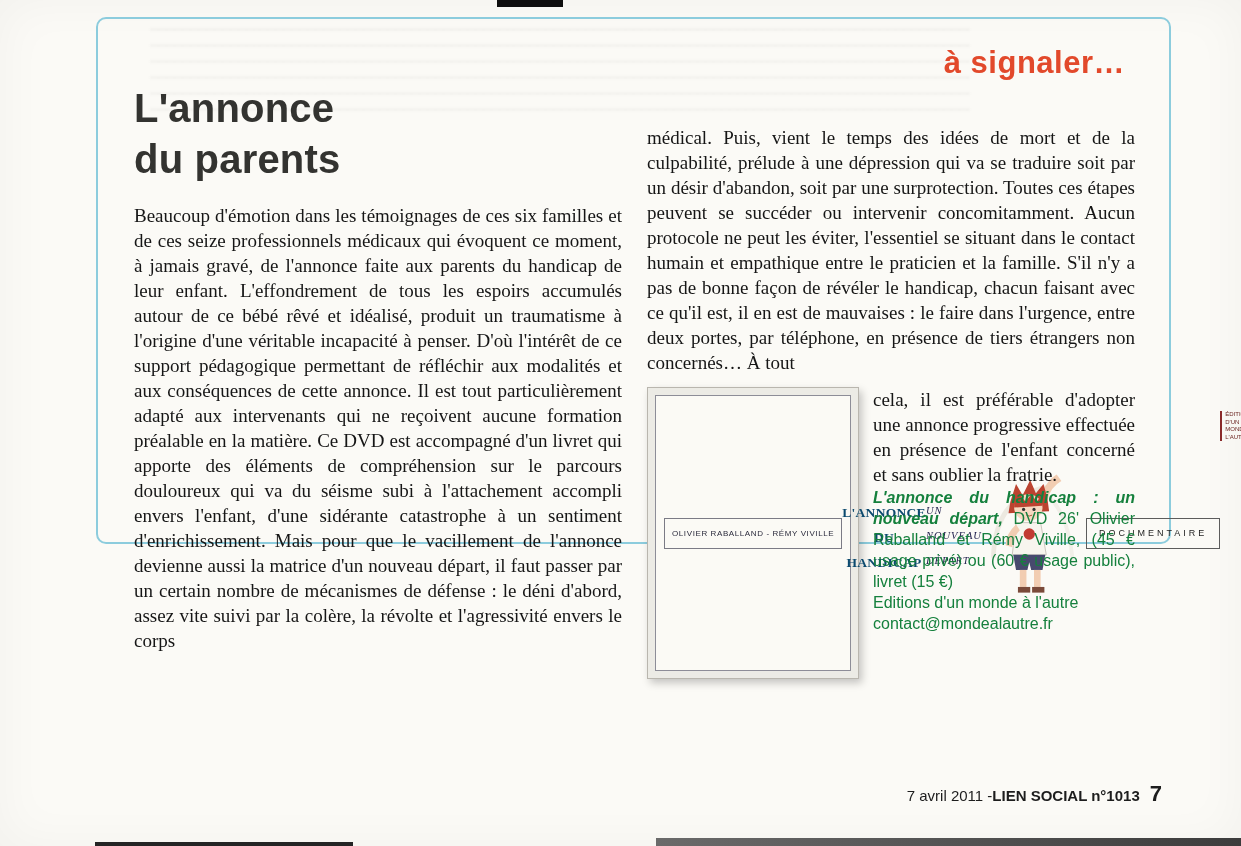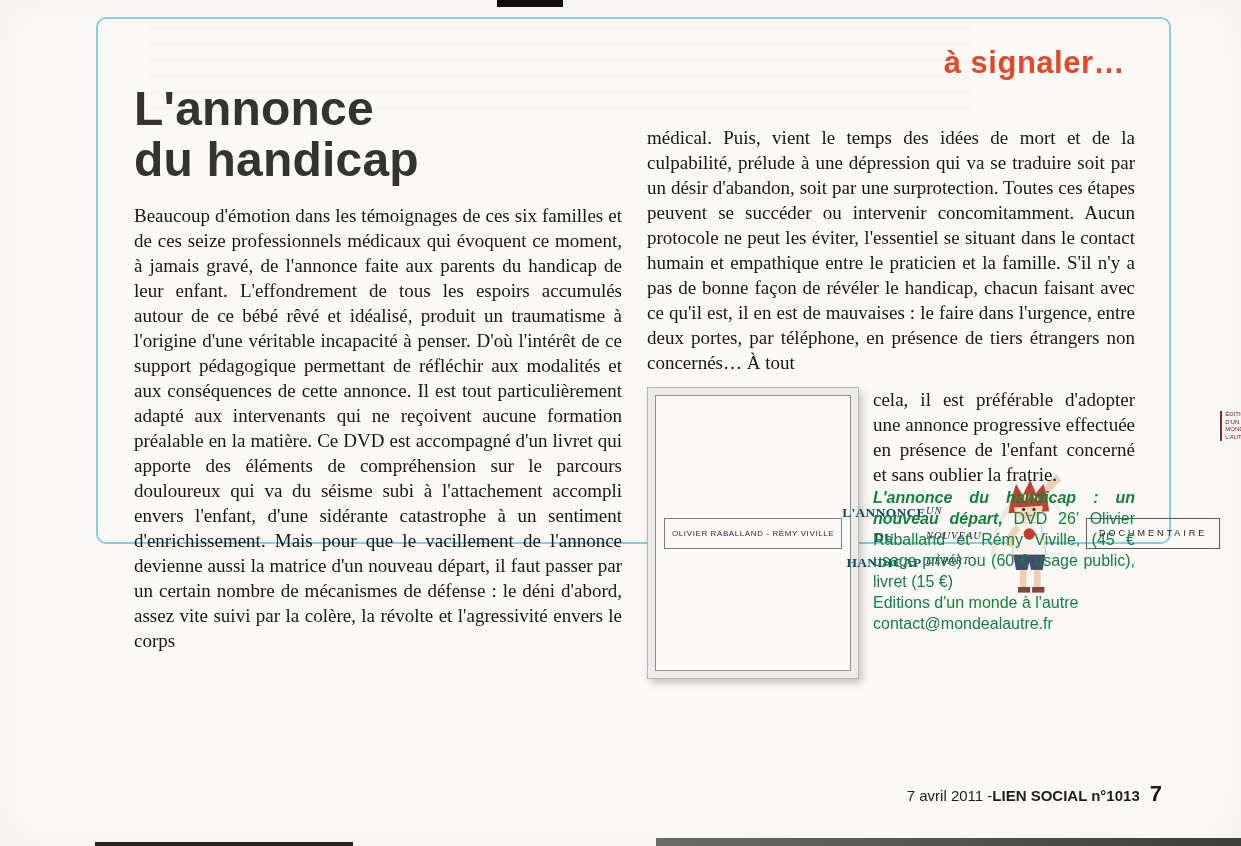--- a/index.html
+++ b/index.html
@@ -32,21 +32,21 @@
   .section-label {
     position:absolute; top:26px; right:44px;
     font-family:"Liberation Sans", sans-serif;
     font-weight:bold; font-size:31px; letter-spacing:0.5px;
     color:#e2492b;
   }
 
   .article-title {
     position:absolute; left:36px; top:64px;
     font-family:"Liberation Sans", sans-serif;
-    font-weight:bold; font-size:48px; line-height:51px;
+    font-weight:bold; font-size:40px; line-height:51px;
     color:#333330; letter-spacing:0.2px;
   }
 
   .col { position:absolute; width:488px; font-size:19px; line-height:25px;
          text-align:justify; color:#161616; }
   .col-left  { left:36px;  top:184px; }
   .col-right { left:549px; top:106px; }
 
   .media-row { display:flex; gap:14px; margin-top:12px; }
 
@@ -107,21 +107,21 @@
 
 <div class="scan">
 
   <div class="ghost"></div>
   <div class="artifact-top"></div>
 
   <div class="frame">
 
     <div class="section-label">à signaler…</div>
 
-    <h1 class="article-title"><span>L'annonce</span><br><span>du handicap</span></h1>
+    <h1 class="article-title"><span>L'annonce</span><br><span>du parents</span></h1>
 
     <div class="col col-left">
       <p>Beaucoup d'émotion dans les témoignages de ces six familles et de ces seize professionnels médicaux qui évoquent ce moment, à jamais gravé, de l'annonce faite aux parents du handicap de leur enfant. L'effondrement de tous les espoirs accumulés autour de ce bébé rêvé et idéalisé, produit un traumatisme à l'origine d'une véritable incapacité à penser. D'où l'intérêt de ce support pédagogique permettant de réfléchir aux modalités et aux conséquences de cette annonce. Il est tout particulièrement adapté aux intervenants qui ne reçoivent aucune formation préalable en la matière. Ce DVD est accompagné d'un livret qui apporte des éléments de compréhension sur le parcours douloureux qui va du séisme subi à l'attachement accompli envers l'enfant, d'une sidérante catastrophe à un sentiment d'enrichissement. Mais pour que le vacillement de l'annonce devienne aussi la matrice d'un nouveau départ, il faut passer par un certain nombre de mécanismes de défense : le déni d'abord, assez vite suivi par la colère, la révolte et l'agressivité envers le corps</p>
     </div>
 
     <div class="col col-right">
       <p>médical. Puis, vient le temps des idées de mort et de la culpabilité, prélude à une dépression qui va se traduire soit par un désir d'abandon, soit par une surprotection. Toutes ces étapes peuvent se succéder ou intervenir concomitamment. Aucun protocole ne peut les éviter, l'essentiel se situant dans le contact humain et empathique entre le praticien et la famille. S'il n'y a pas de bonne façon de révéler le handicap, chacun faisant avec ce qu'il est, il en est de mauvaises : le faire dans l'urgence, entre deux portes, par téléphone, en présence de tiers étrangers non concernés… À tout</p>
 
       <div class="media-row">
 

